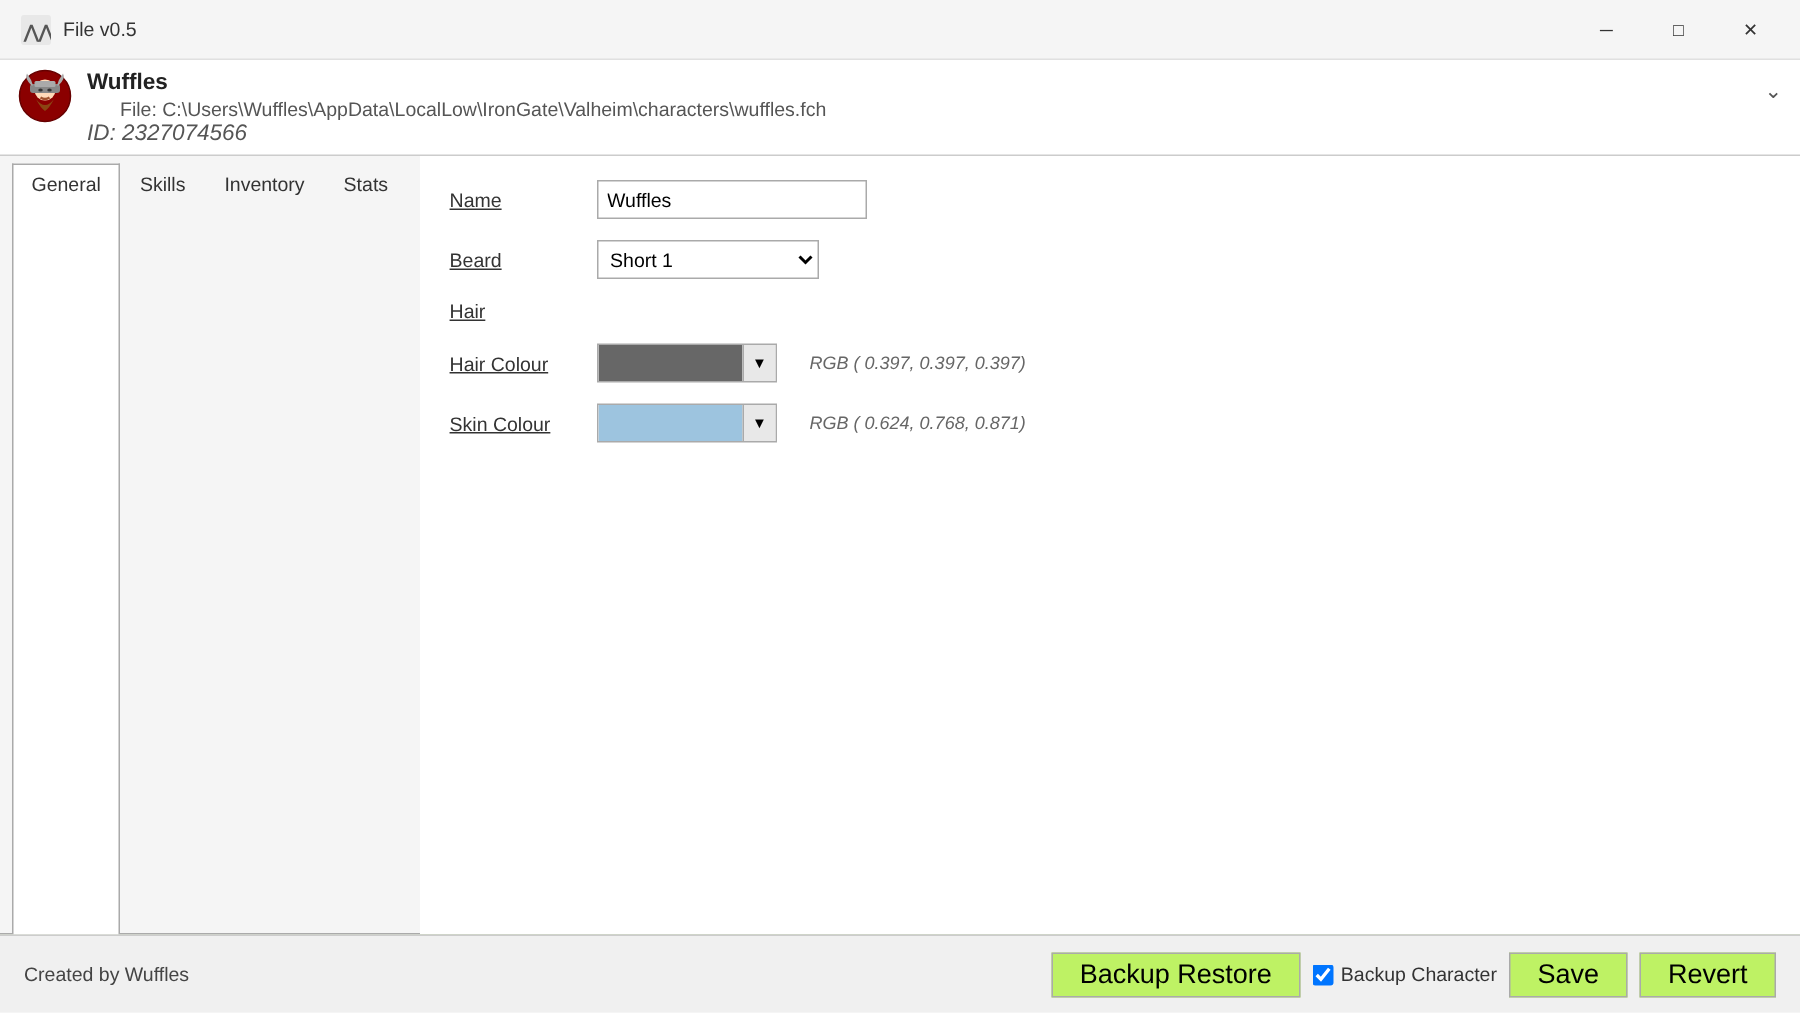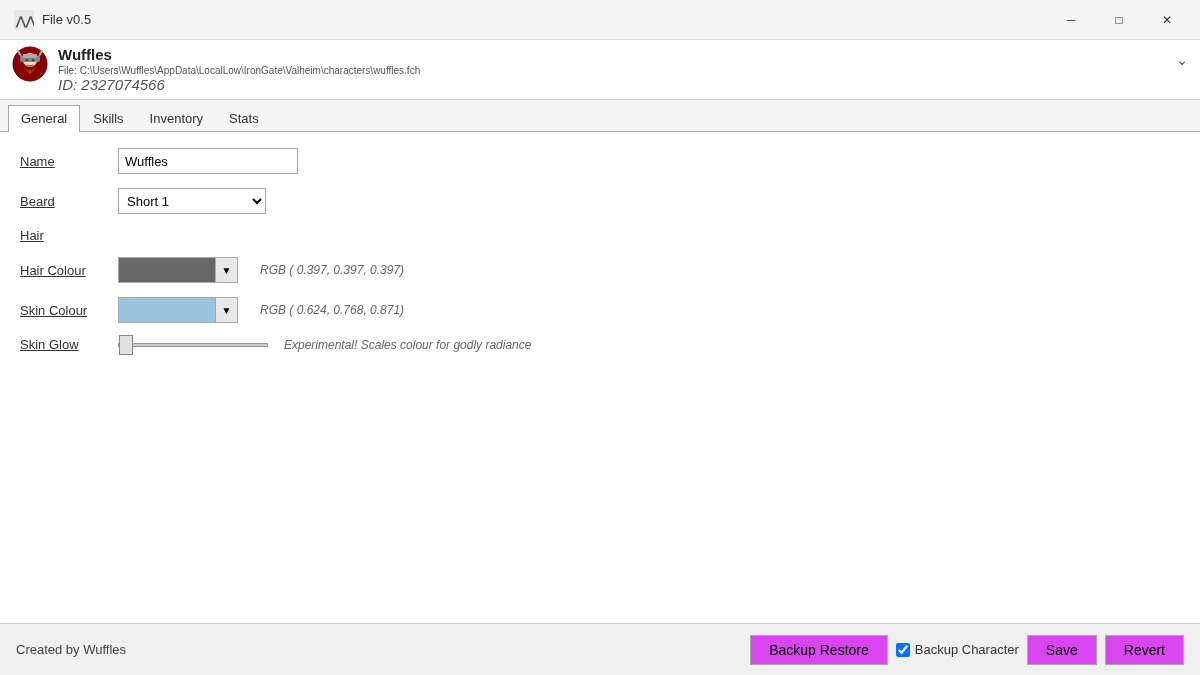--- a/index.html
+++ b/index.html
@@ -76,44 +76,45 @@
     }
     .char-info {
       flex: 1;
     }
     .char-name {
       font-size: 15px;
       font-weight: bold;
       color: #222;
     }
     .char-file {
-      font-size: 10px;
+      font-size: 13px;
       color: #555;
       margin-top: 2px;
+      margin-left: 22px;
     }
     .char-id {
       font-size: 15px;
       color: #555;
       font-style: italic;
     }
     .char-chevron {
       position: absolute;
       right: 12px;
       top: 12px;
       font-size: 14px;
       color: #555;
       cursor: pointer;
     }
 
     
     .main-content {
       flex: 1;
       background: #4d7c0f;
       display: flex;
-      flex-direction: column;
+      flex-direction: row;
       overflow: hidden;
     }
 
     
     .tabs {
       display: flex;
       border-bottom: 1px solid #aaa;
       background: #f5f5f5;
       padding: 4px 8px 0 8px;
       flex-shrink: 0;
@@ -253,22 +254,22 @@
       color: #444;
     }
     .footer-buttons {
       display: flex;
       align-items: center;
       gap: 8px;
     }
     .btn {
       padding: 6px 18px;
       border: 1px solid #aaa;
-      background: #d946ef;
-      font-size: 14px;
+      background: #bef264;
+      font-size: 18px;
       cursor: pointer;
       height: 30px;
       display: flex;
       align-items: center;
     }
     .backup-checkbox-wrapper {
       display: flex;
       align-items: center;
       gap: 5px;
       font-size: 13px;
@@ -370,27 +371,20 @@
 
     <div class="form-row">
       <span class="form-label">Skin Colour</span>
       <div class="color-picker-wrapper">
         <div class="color-swatch" style="background:#9DC4DF; flex:1; height:100%;"></div>
         <button class="color-dropdown-btn">▼</button>
       </div>
       <span class="color-value">RGB ( 0.624, 0.768, 0.871)</span>
     </div>
 
-    <div class="form-row">
-      <span class="form-label">Skin Glow</span>
-      <div class="slider-wrapper">
-        <input type="range" class="skin-glow-slider" min="0" max="100" value="0" style="">
-      </div>
-      <span class="slider-note">Experimental! Scales colour for godly radiance</span>
-    </div>
 
   </div>
 </div>
 
 <div class="footer">
   <span class="footer-created">Created by Wuffles</span>
   <div class="footer-buttons">
     <button class="btn">Backup Restore</button>
     <label class="backup-checkbox-wrapper">
       <input type="checkbox" checked="" style="">

